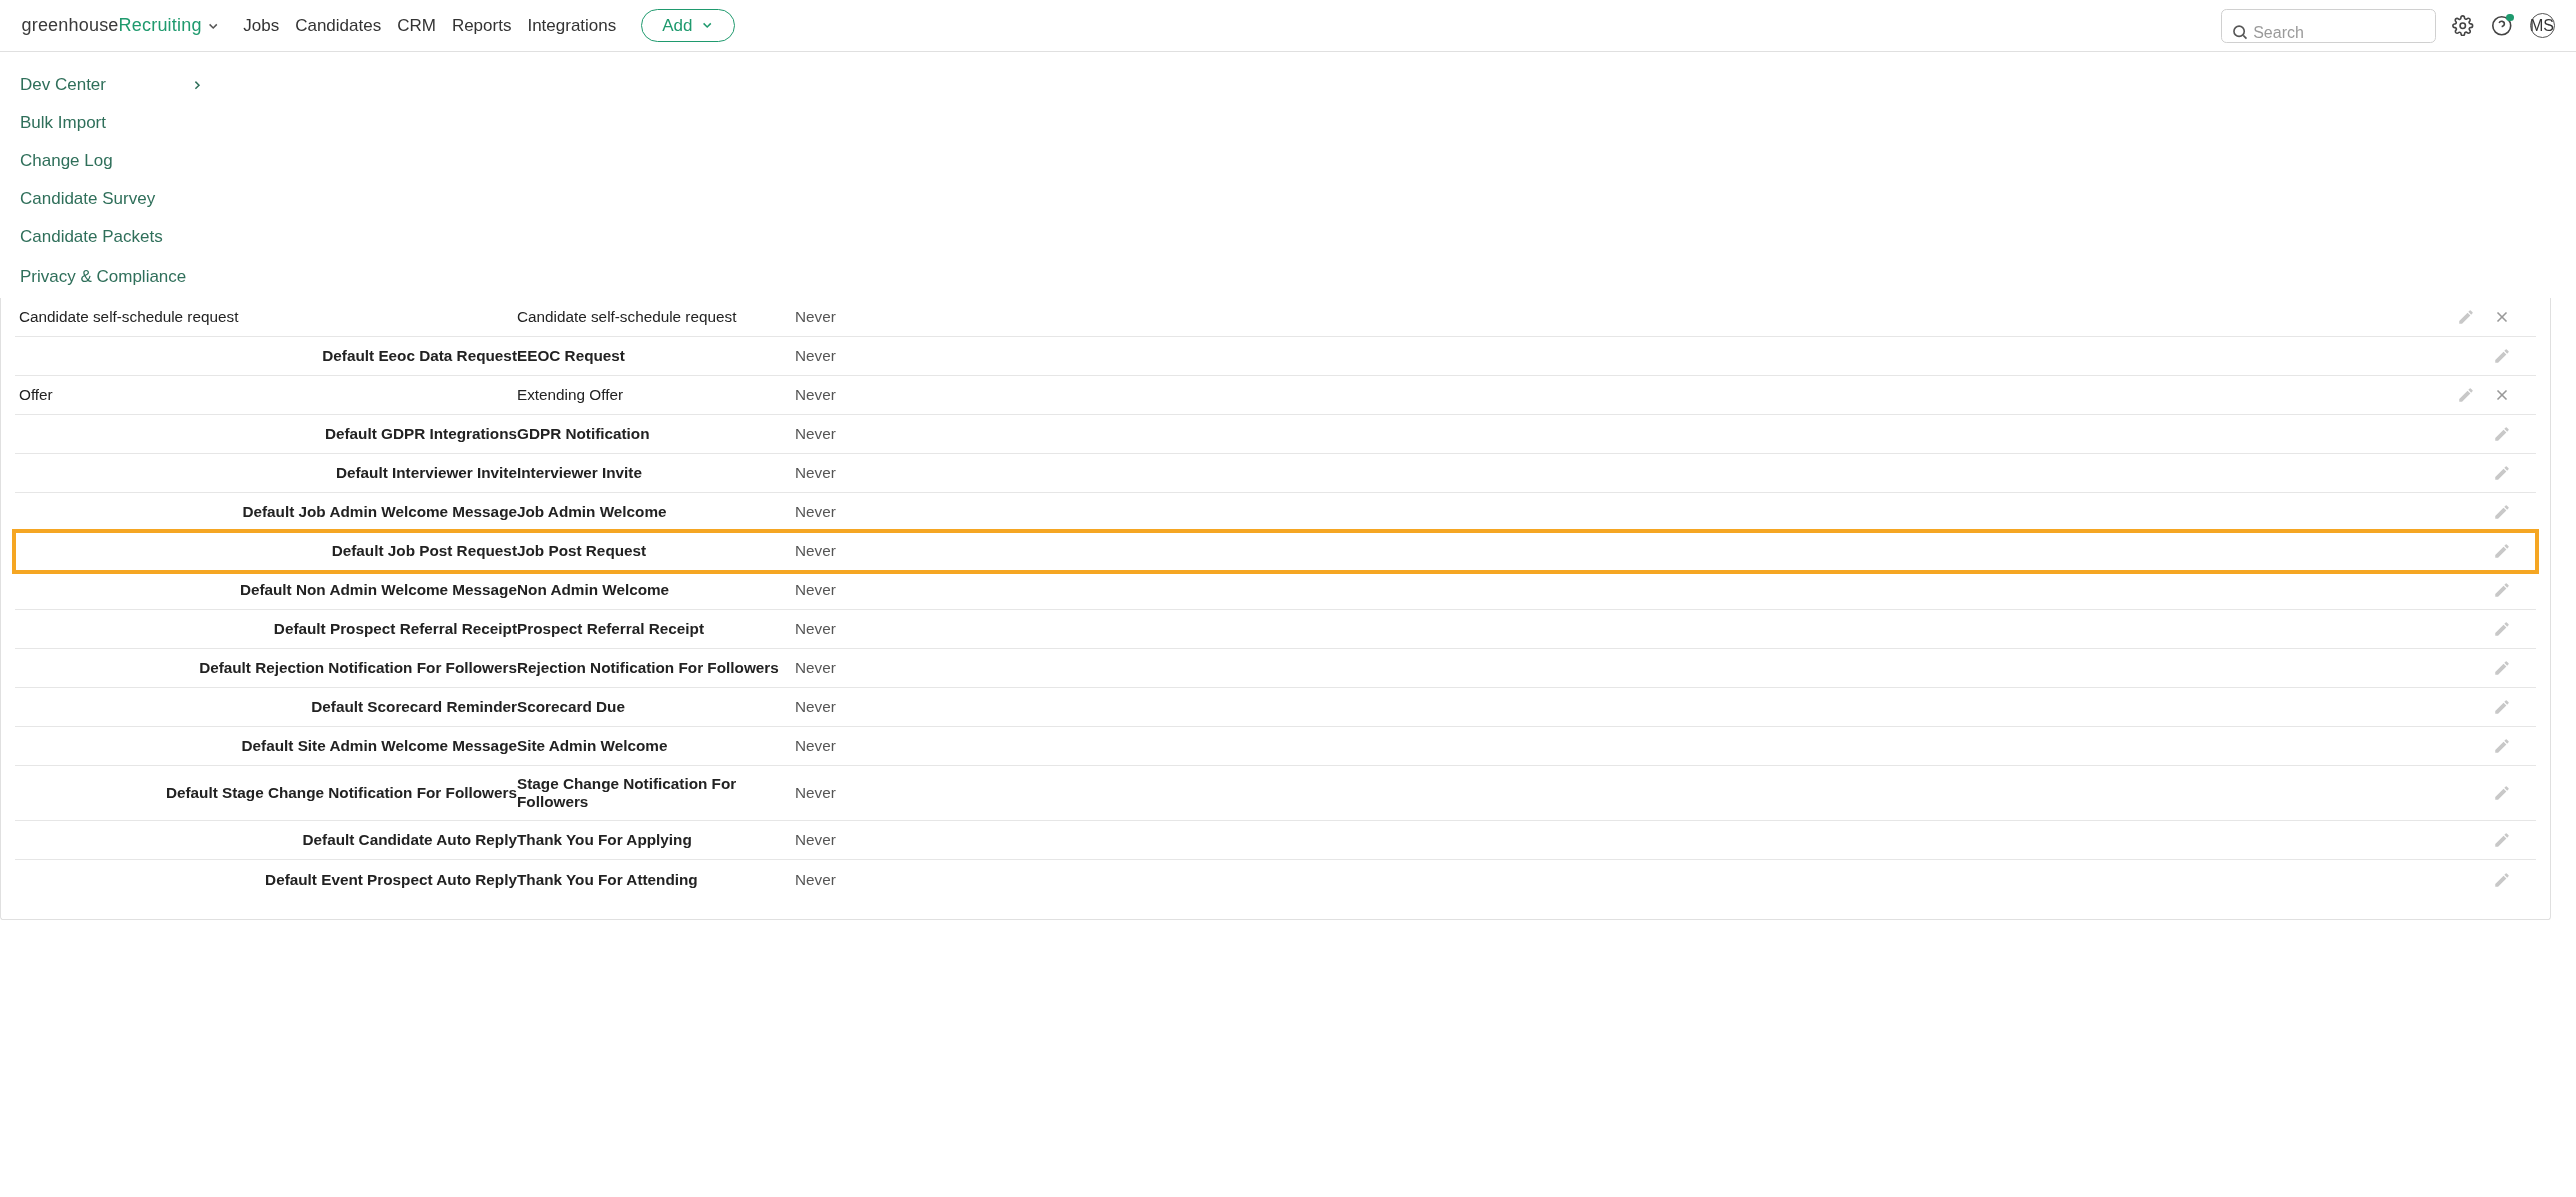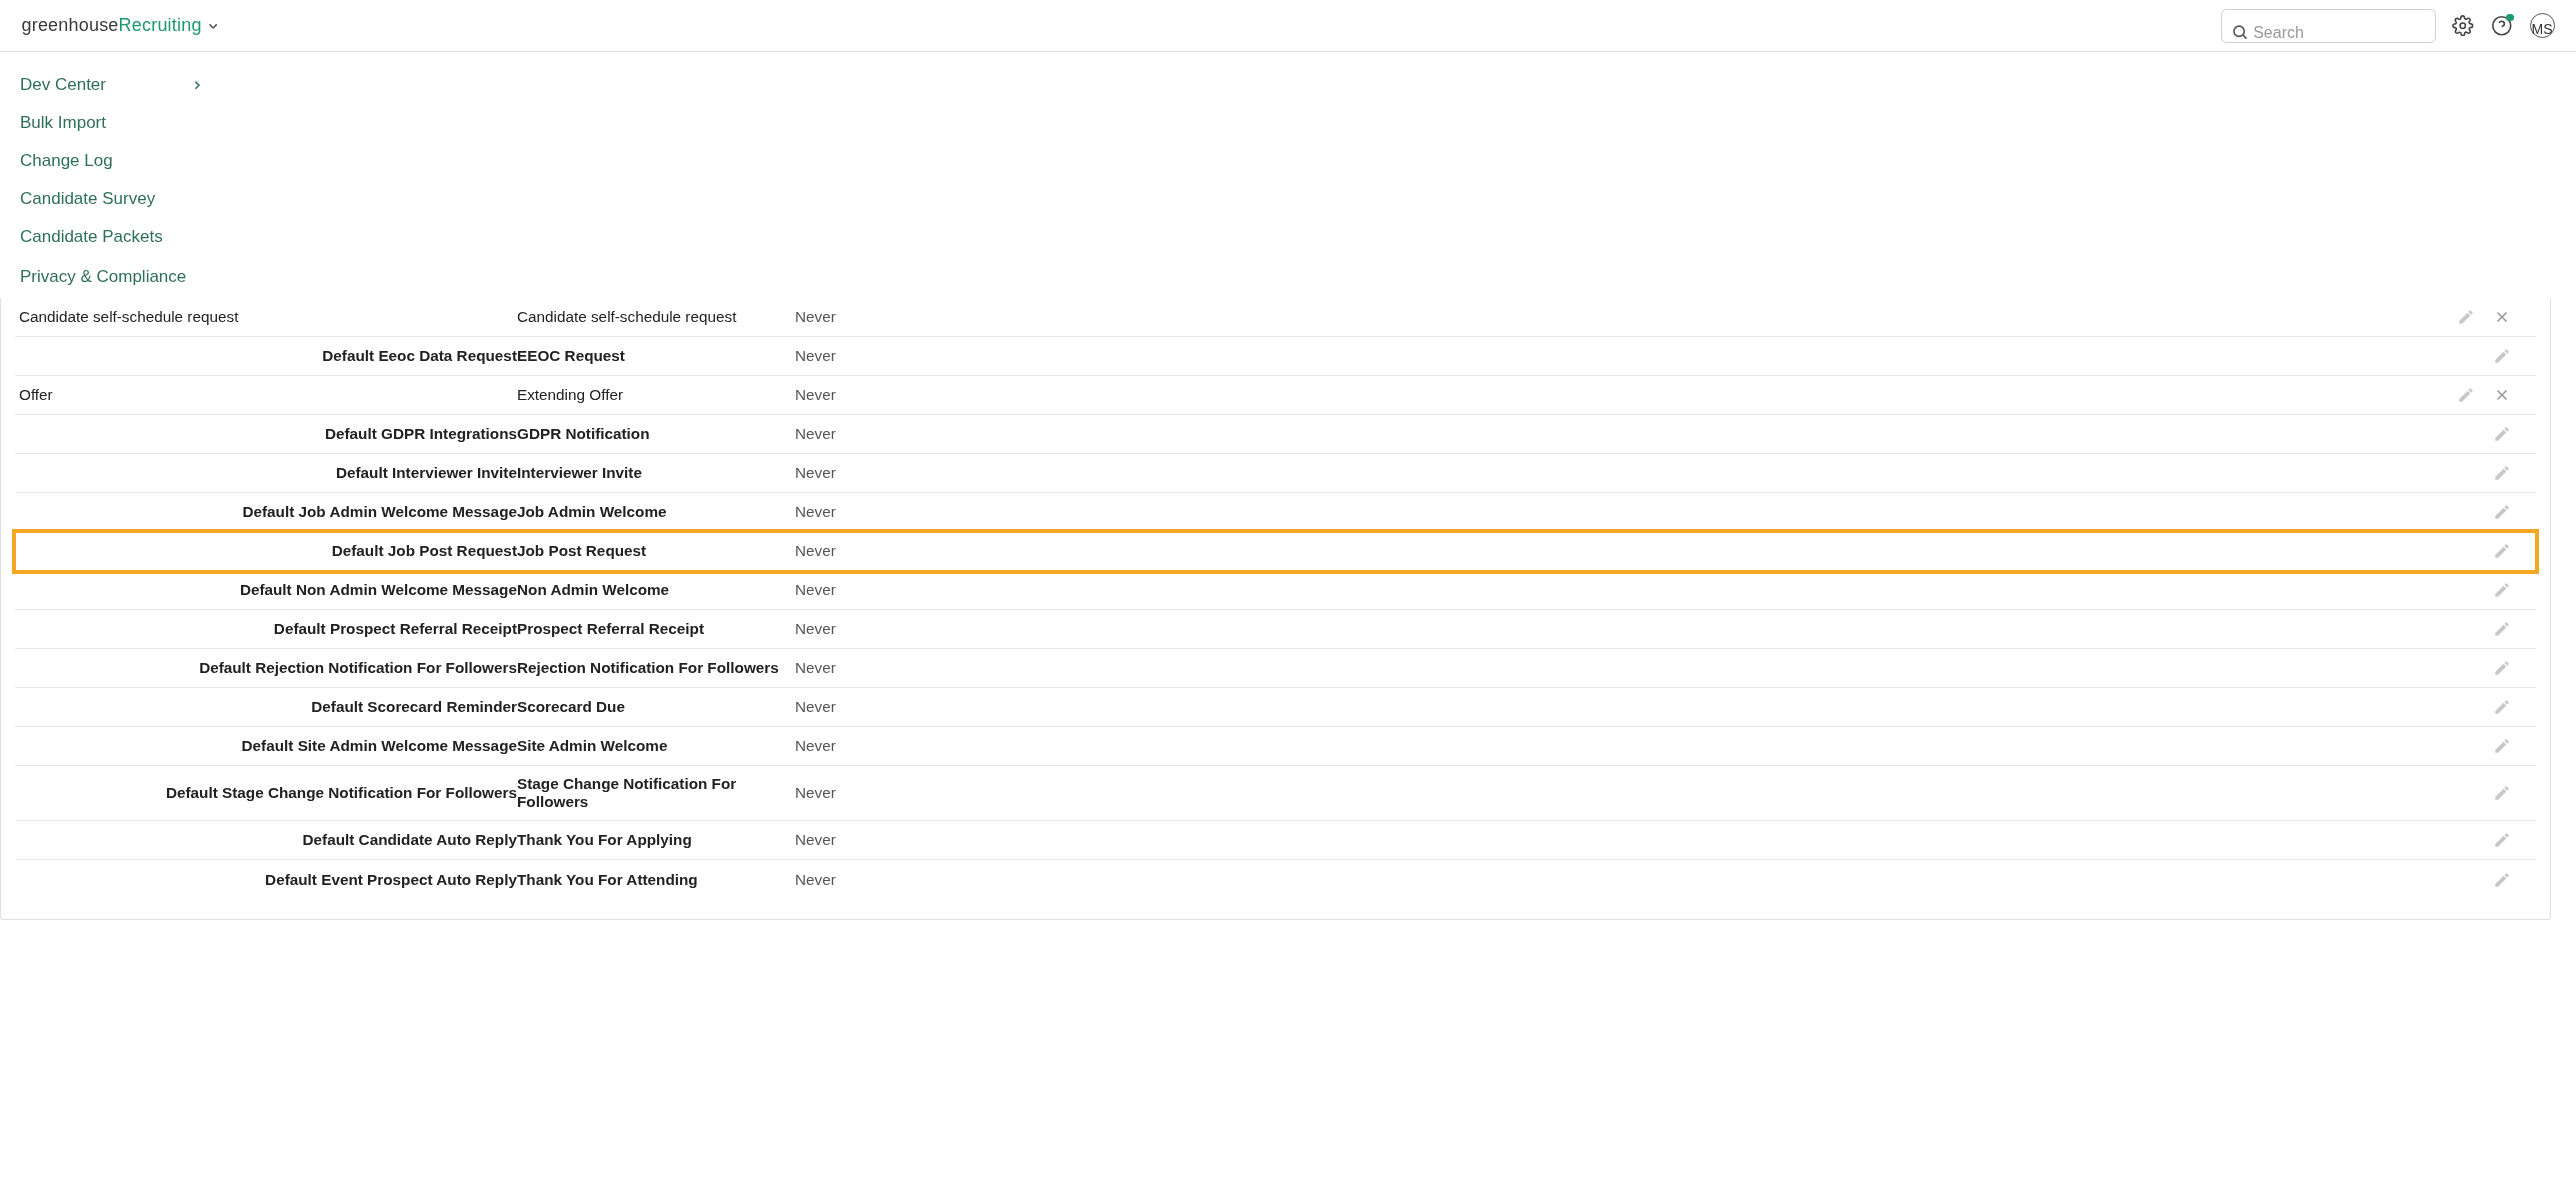--- a/index.html
+++ b/index.html
@@ -85,22 +85,22 @@
     position: absolute;
     top: 0; right: 0;
     width: 7.2px; height: 7.2px;
     background: #1f9a6e;
     border-radius: 50%;
   }
   .avatar {
     width: 25px; height: 25px;
     border: 1.3px solid #555;
     border-radius: 50%;
-    display: flex; align-items: flex-end; justify-content: center;
-    font-size: 14px;
+    display: flex; align-items: center; justify-content: center;
+    font-size: 16px;
     color: #333;
     cursor: pointer;
   }
   .layout {
     display: flex;
     flex-direction: column;
   }
   .sidebar {
     width: 224px;
     padding: 14.4px 0 0 0;
@@ -181,20 +181,33 @@
     <span class="logo">
       <span class="g1">greenhouse</span><span class="g2">Recruiting</span>
     </span>
     <span class="caret-down">
       <svg viewBox="0 0 24 24" width="14.4" height="14.4" fill="none" stroke="#555" stroke-width="2.5">
           <polyline points="6 9 12 15 18 9"></polyline>
         </svg>
     </span>
   </div>
 
+  <div class="nav">
+    <span class="nav-link">Jobs</span>
+    <span class="nav-link">Candidates</span>
+    <span class="nav-link">CRM</span>
+    <span class="nav-link">Reports</span>
+    <span class="nav-link">Integrations</span>
+    <span class="add-btn">
+      <span>Add</span>
+      <svg viewBox="0 0 24 24" width="14.4" height="14.4" fill="none" stroke="#1f9a6e" stroke-width="2.5">
+          <polyline points="6 9 12 15 18 9"></polyline>
+        </svg>
+    </span>
+  </div>
 
   <div class="spacer"></div>
 
   <div class="search-box">
     <svg viewBox="0 0 24 24" width="20" height="20" fill="none" stroke="#555" stroke-width="2.2">
         <circle cx="11" cy="11" r="7"></circle>
         <line x1="21" y1="21" x2="16.65" y2="16.65"></line>
       </svg>
     <input type="text" placeholder="Search" style="">
   </div>

